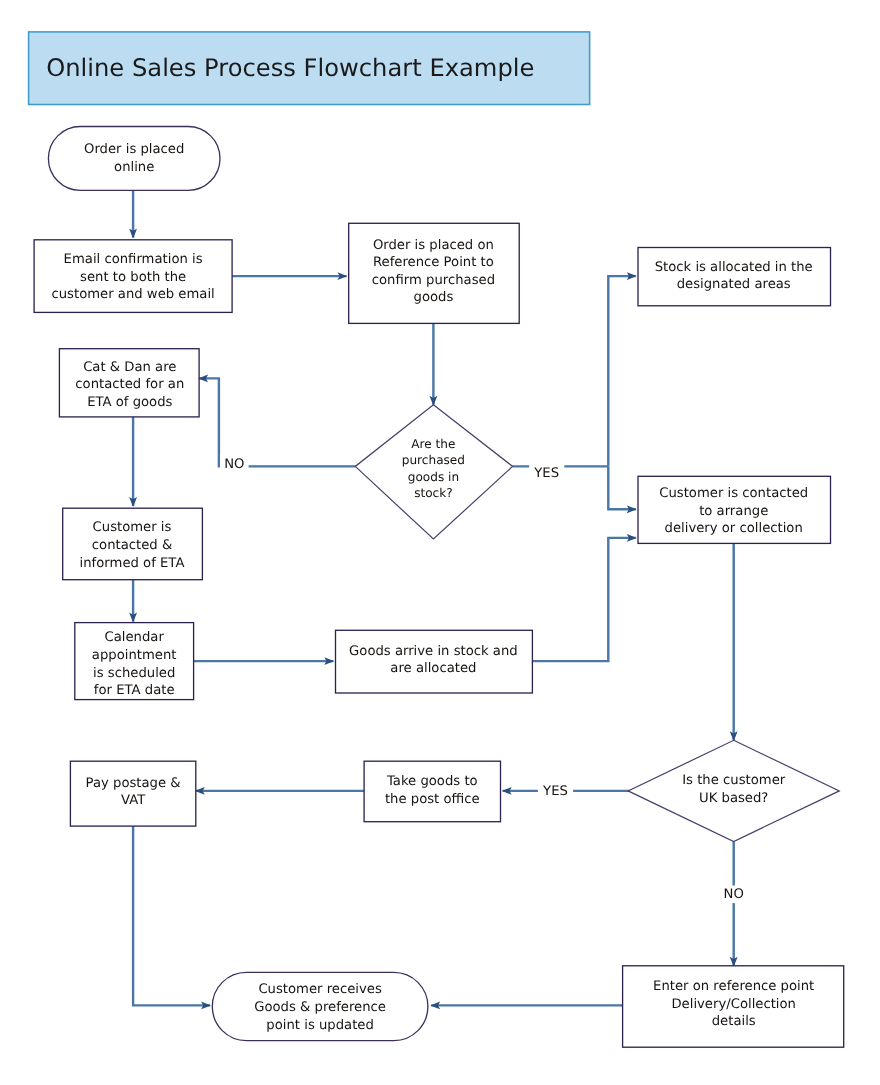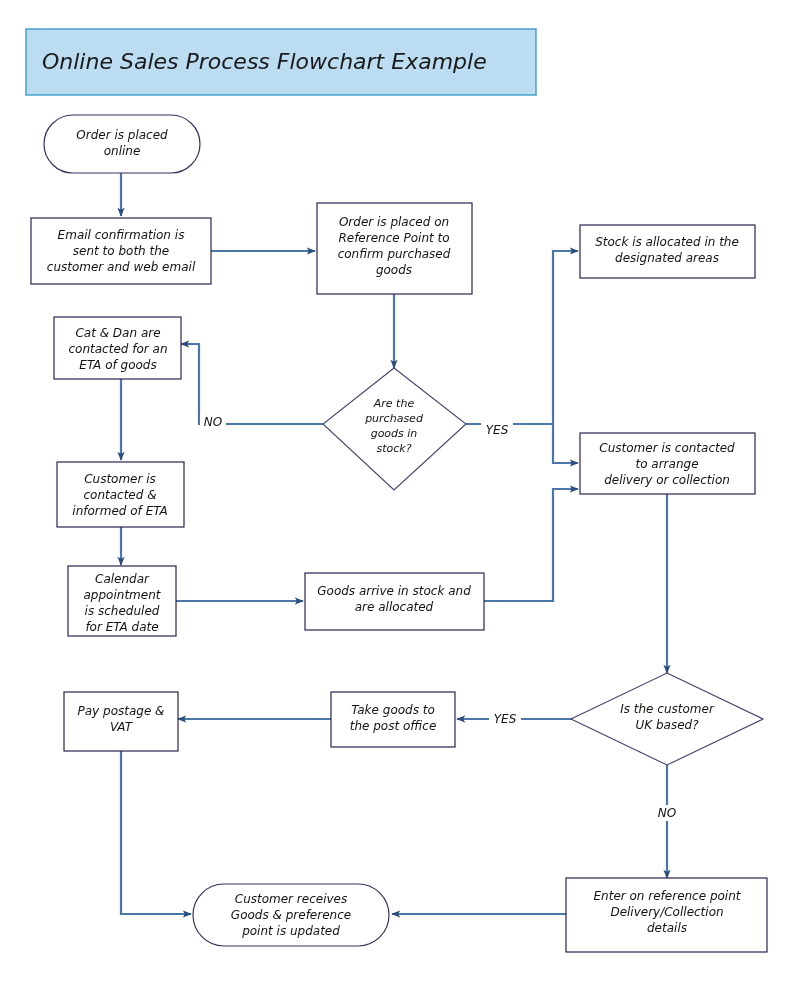--- a/index.html
+++ b/index.html
@@ -11,21 +11,20 @@
     width: 800px;
     height: 986px;
     font-family: "DejaVu Sans", sans-serif;
     position: relative;
     overflow: hidden;
   }
   #flowchart-root {
     position: relative;
     width: 800px;
     height: 708px;
-    font-style: italic;
   }
   svg.chart-canvas {
     position: absolute;
     top: 0;
     left: 0;
     width: 800px;
     height: 986px;
   }
   .node-label {
     font-family: "DejaVu Sans", sans-serif;

